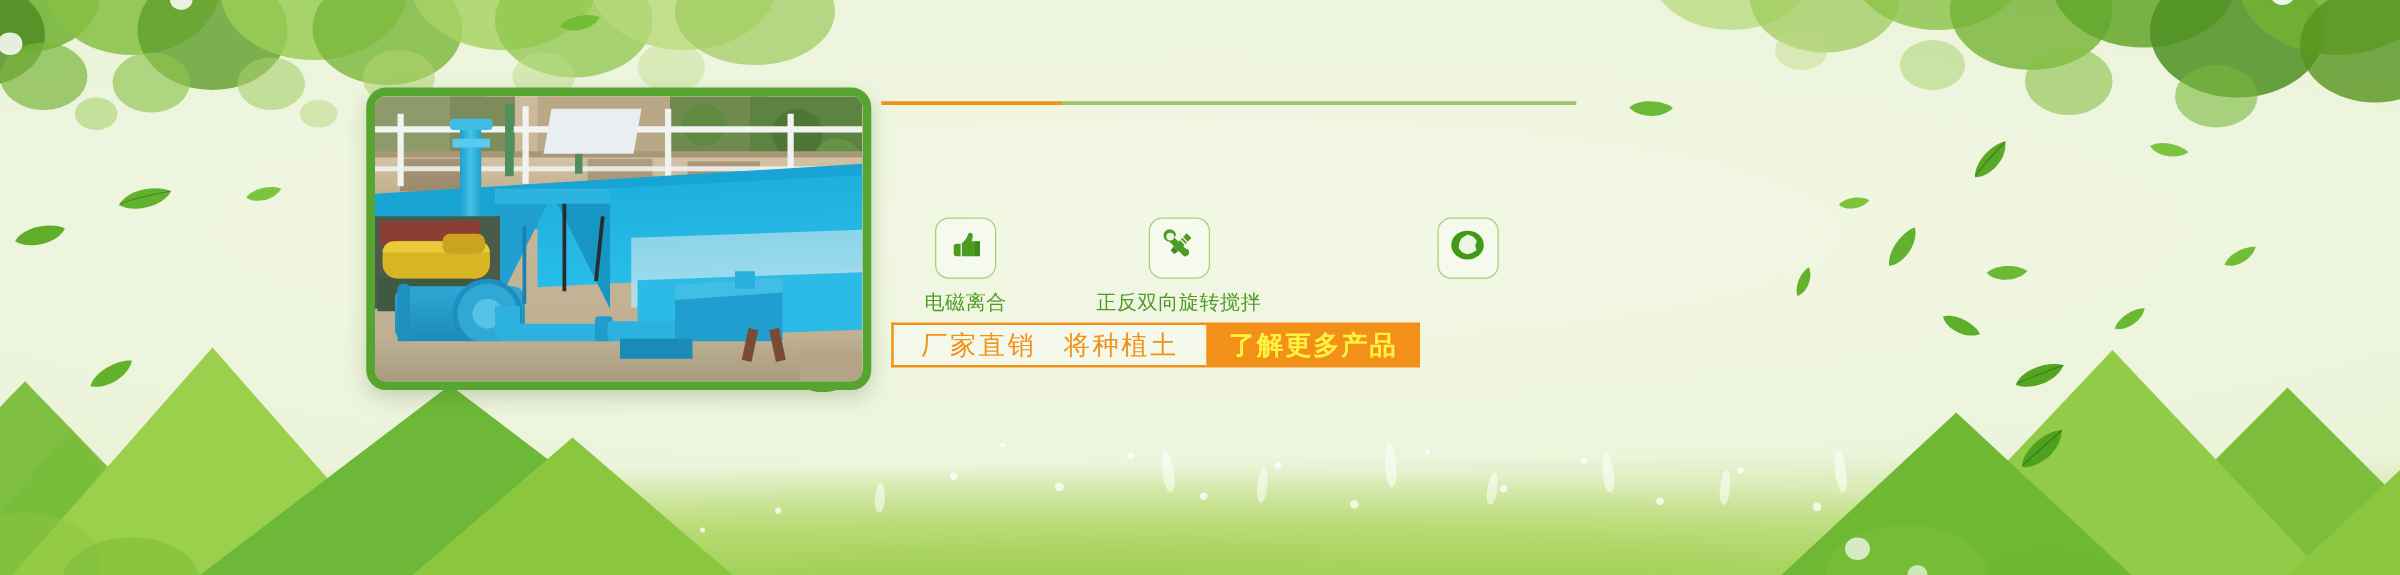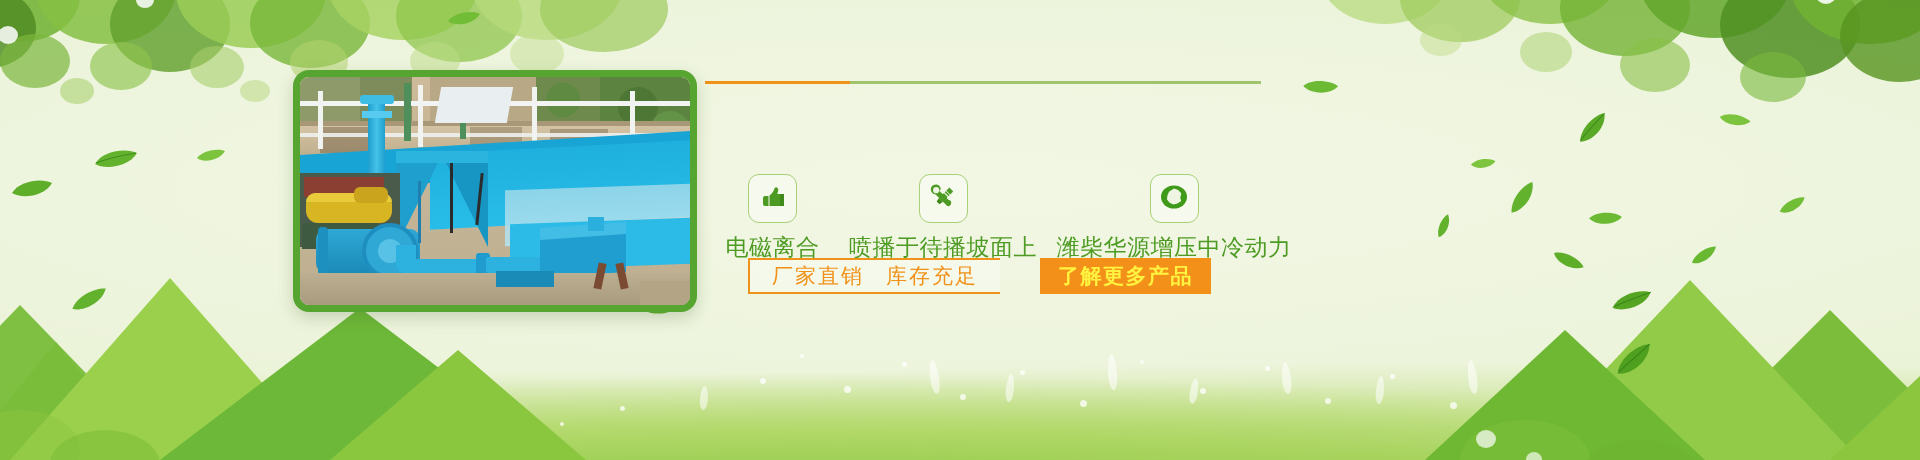--- a/index.html
+++ b/index.html
@@ -74,26 +74,26 @@
 
   
   .features{position:absolute;left:705px;top:174px;display:flex;}
   .feature{display:flex;flex-direction:column;align-items:center;}
   .f-icon{
     width:47px;height:47px;border:1px solid #a8d177;border-radius:11px;
     background:rgba(255,255,255,.38);
     display:flex;align-items:center;justify-content:center;
   }
   .f-label{
-    margin-top:9px;font-size:23px;color:#4e9b24;letter-spacing:.5px;white-space:nowrap;
+    margin-top:9px;font-size:16px;color:#4e9b24;letter-spacing:.5px;white-space:nowrap;
     font-family:"DejaVu Sans","Liberation Sans",sans-serif;
   }
 
   
-  .cta{position:absolute;left:748px;top:258px;display:flex;height:36px;gap:40px;}
+  .cta{position:absolute;left:713px;top:258px;display:flex;height:36px;}
   .cta-tags{
     border:2px solid #f0921a;border-right:none;background:rgba(255,255,255,.34);
     display:flex;align-items:center;gap:22px;padding:0 22px;
   }
   .cta-tag{
     font-size:21px;color:#f0921a;letter-spacing:2px;white-space:nowrap;
     font-family:"DejaVu Sans","Liberation Sans",sans-serif;
   }
   .cta-btn{
     background:#f2901a;display:flex;align-items:center;justify-content:center;
@@ -435,40 +435,39 @@
             <path d="M11.8 6.2 A5 5 0 1 0 6.6 11.4 L17.5 22.3 A2.6 2.6 0 0 0 21.2 18.6 L10.3 7.7 A5 5 0 0 0 11.8 6.2 Z" fill="#4e9b24" transform="rotate(0 14 14)"></path>
             <circle cx="7.2" cy="7.2" r="3.1" fill="#eef5e2"></circle>
             <path d="M20.4 4.6 L24.2 8.4 L13.6 19 L9.8 15.2 Z" fill="#4e9b24"></path>
             <path d="M9.8 15.2 L13.6 19 L10.4 21.2 L7.6 18.4 Z" fill="#3f8a1b"></path>
             <circle cx="19.6" cy="19.6" r="2.6" fill="#4e9b24"></circle>
             <path d="M12.2 6.6 L21.6 16" stroke="#eef5e2" stroke-width="1.2" fill="none"></path>
             <path d="M14.4 5.2 L23.2 14" stroke="#eef5e2" stroke-width="1" fill="none"></path>
           </svg>
         </span>
       </div>
-      <div class="f-label">喷播于待播坡面上</div>
+      <div class="f-label">正反双向旋转搅拌</div>
     </div>
 
     <div class="feature" style="width:256px;">
       <div class="f-icon">
         <span>
           <svg width="30" height="30" viewBox="0 0 30 30">
             <ellipse cx="15" cy="15" rx="13" ry="11.5" fill="#3f9a1a"></ellipse>
             <path d="M15 6.6 L19.2 8.1 L22.4 11.4 L21.2 15.6 L22.2 19 L18.4 21.6 L14.4 22.4 L10.6 20.8 L8 17.6 L8.4 13.4 L10 9.8 Z" fill="#eef5e2"></path>
           </svg>
         </span>
       </div>
-      <div class="f-label">潍柴华源增压中冷动力</div>
     </div>
 
   </div>
 
   <div class="cta">
     <div class="cta-tags">
       <span class="cta-tag">厂家直销</span>
-      <span class="cta-tag">库存充足</span>
+      <span class="cta-tag">将种植土</span>
     </div>
     <div class="cta-btn">
       <span class="cta-btn-label">了解更多产品</span>
     </div>
   </div>
 
 </div>
 
 </body></html>

